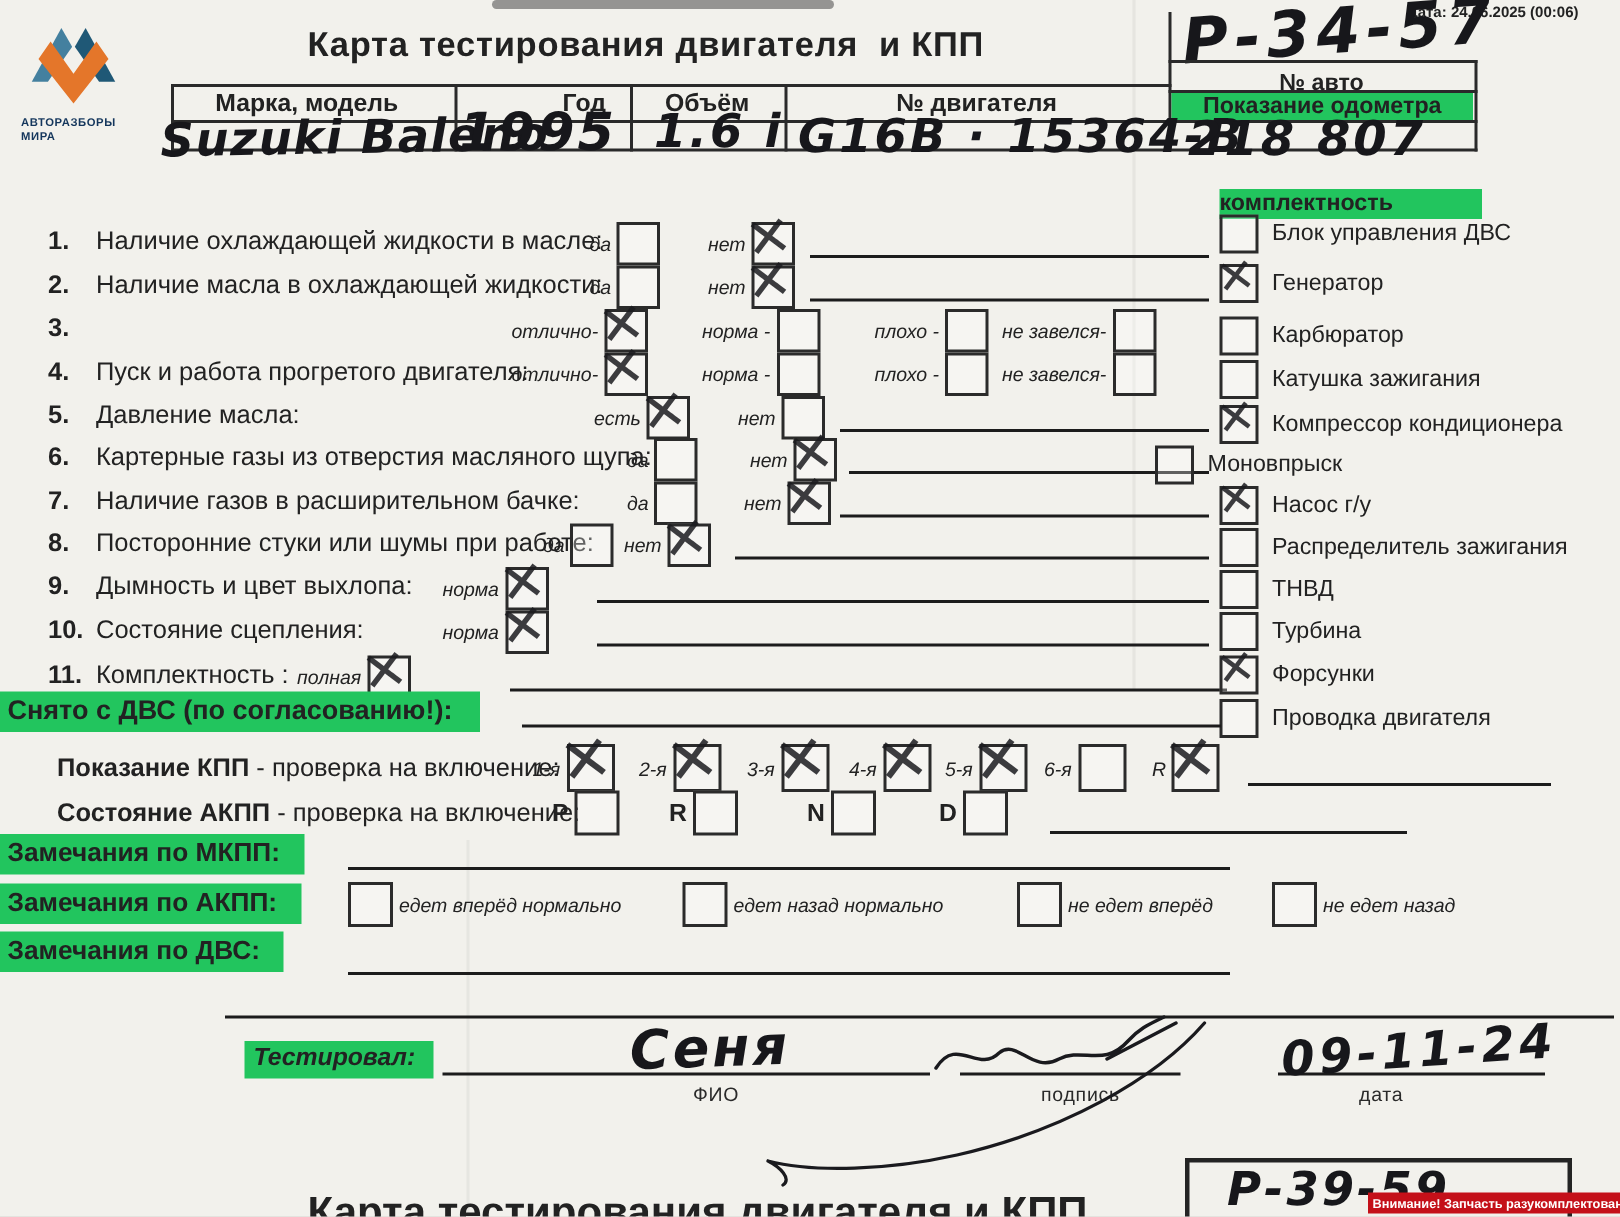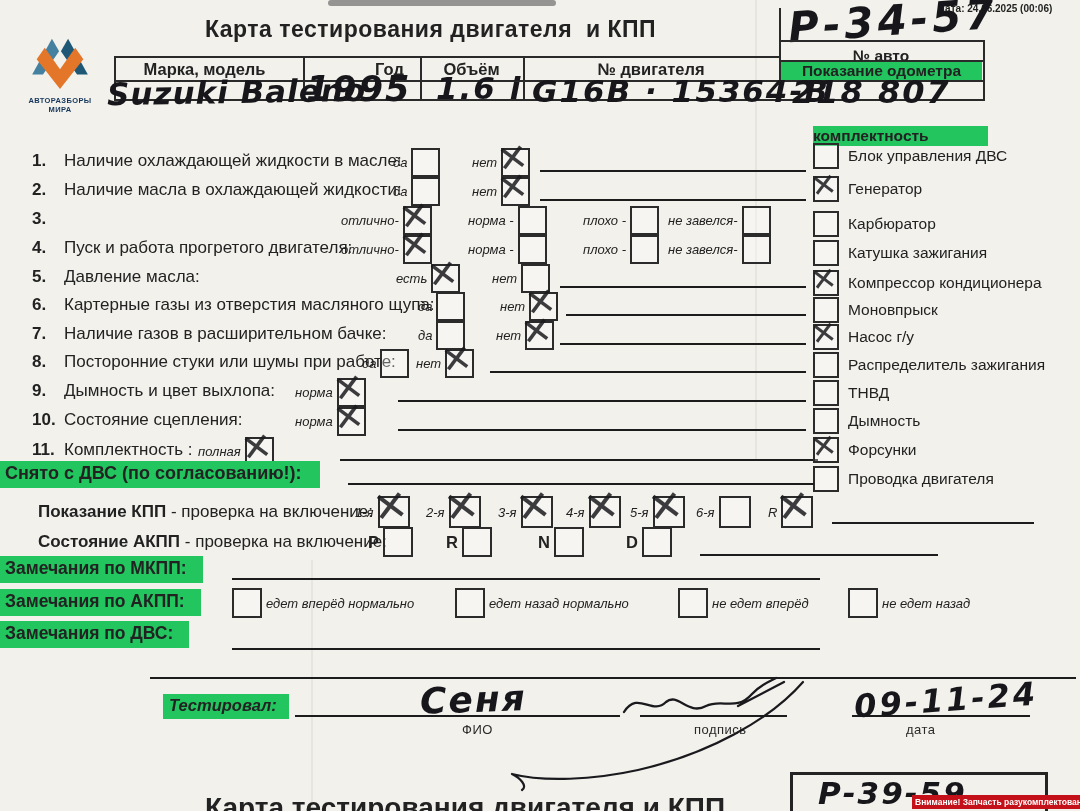--- a/index.html
+++ b/index.html
@@ -32,21 +32,21 @@
 </style>
 </head>
 <body>
 
 <div id="doc">
 
   <div class="abs" style="left:328px;top:0;width:228px;height:6px;background:rgba(55,55,55,.5);border-radius:4px"></div>
   <div class="abs" style="left:755px;top:0;width:2px;height:460px;background:rgba(90,90,90,.08)"></div>
   <div class="abs" style="left:311px;top:560px;width:2px;height:251px;background:rgba(90,90,90,.07)"></div>
 
-  <div class="abs" style="left:14px;top:32px;width:92px;text-align:center">
+  <div class="abs" style="left:14px;top:12px;width:92px;">
     <svg width="70" height="60" viewBox="0 0 78 64">
       <polygon points="8,46 30,6 38,20 20,46" fill="#44809f"></polygon>
       <polygon points="70,46 48,6 40,20 58,46" fill="#1f5876"></polygon>
       <polygon points="22,16 39,40 56,16 65,29 39,62 13,29" fill="#e4762a"></polygon>
     </svg>
     <div class="b" style="font-size:7.5px;color:#14365c;letter-spacing:.4px">АВТОРАЗБОРЫ</div>
     <div class="b" style="font-size:7.5px;color:#14365c;letter-spacing:.4px">МИРА</div>
   </div>
 
   <div class="abs b" style="left:205px;top:16px;font-size:23px;letter-spacing:.5px;white-space:pre">Карта тестирования двигателя  и КПП</div>
@@ -237,39 +237,39 @@
       <span>Карбюратор</span>
     </div>
   <div class="eq-item" style="left:813px;top:240px">
       <span class="cb sm" data-checked="false"></span>
       <span>Катушка зажигания</span>
     </div>
   <div class="eq-item" style="left:813px;top:270px">
       <span class="cb sm" data-checked="true"></span>
       <span>Компрессор кондиционера</span>
     </div>
-  <div class="eq-item" style="left:813px;top:297px">
+  <div class="eq-item" style="left:770px;top:297px">
       <span class="cb sm" data-checked="false"></span>
       <span>Моновпрыск</span>
     </div>
   <div class="eq-item" style="left:813px;top:324px">
       <span class="cb sm" data-checked="true"></span>
       <span>Насос г/у</span>
     </div>
   <div class="eq-item" style="left:813px;top:352px">
       <span class="cb sm" data-checked="false"></span>
       <span>Распределитель зажигания</span>
     </div>
   <div class="eq-item" style="left:813px;top:380px">
       <span class="cb sm" data-checked="false"></span>
       <span>ТНВД</span>
     </div>
   <div class="eq-item" style="left:813px;top:408px">
       <span class="cb sm" data-checked="false"></span>
-      <span>Дымность</span>
+      <span>Турбина</span>
     </div>
   <div class="eq-item" style="left:813px;top:437px">
       <span class="cb sm" data-checked="true"></span>
       <span>Форсунки</span>
     </div>
   <div class="eq-item" style="left:813px;top:466px">
       <span class="cb sm" data-checked="false"></span>
       <span>Проводка двигателя</span>
     </div>
 

